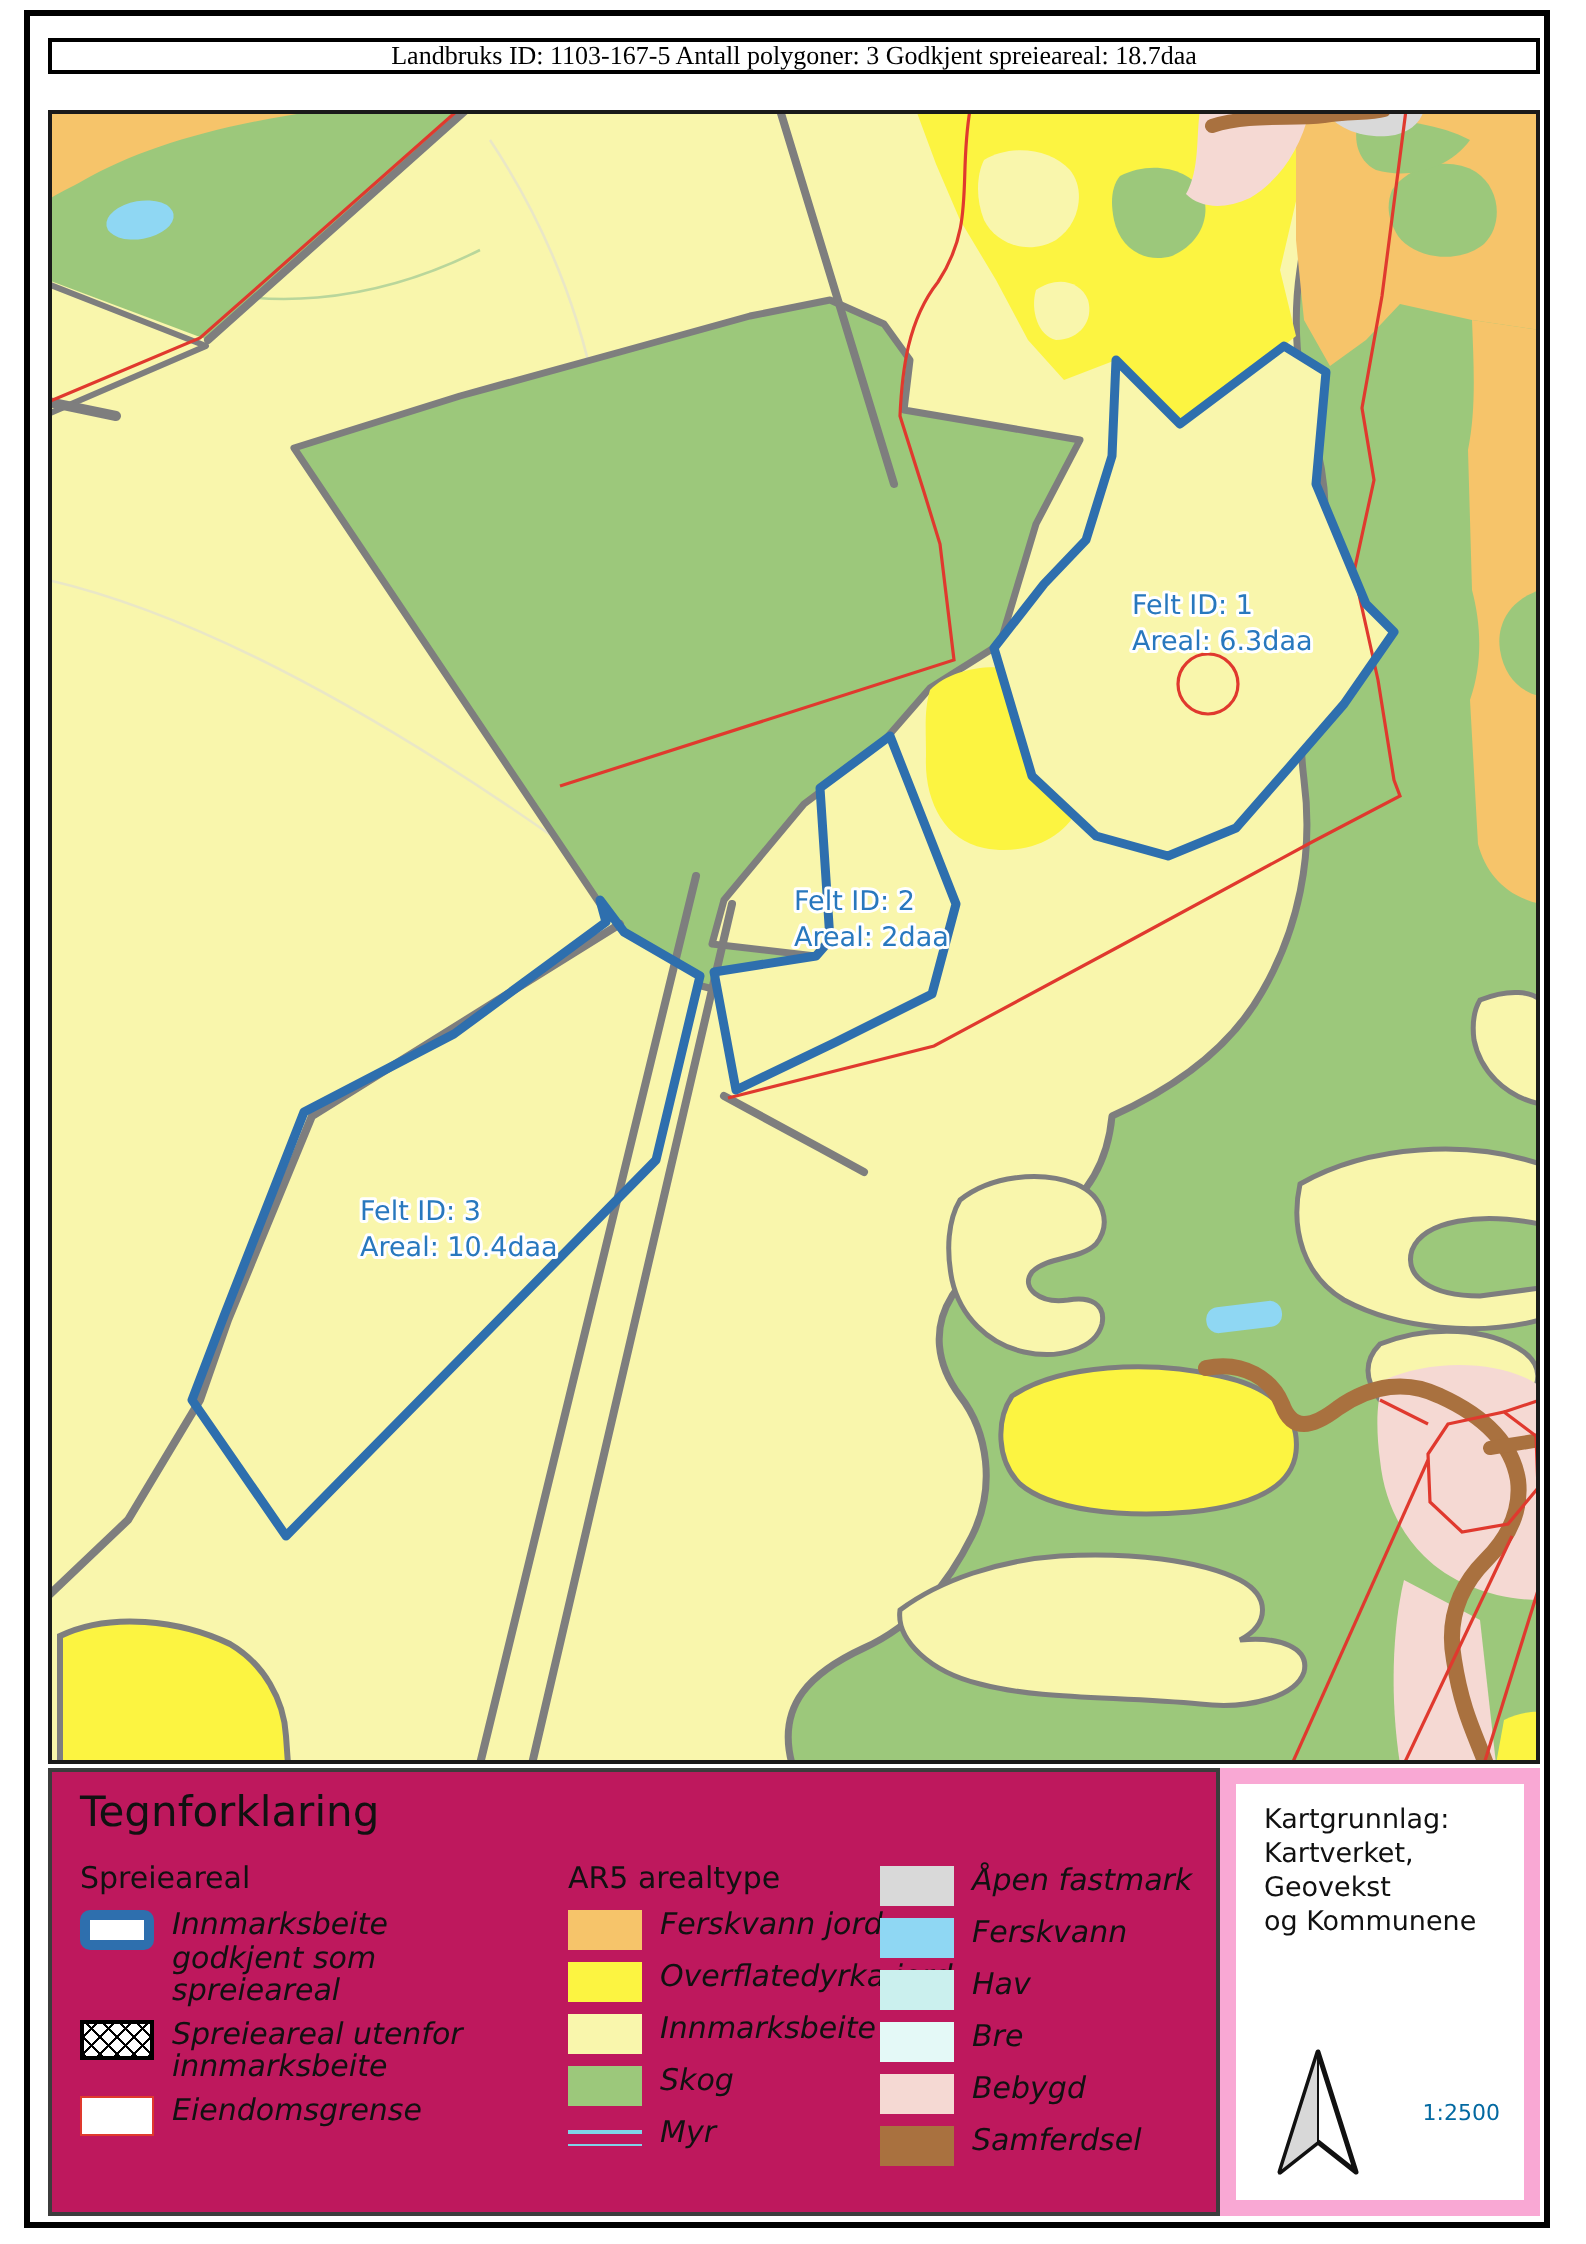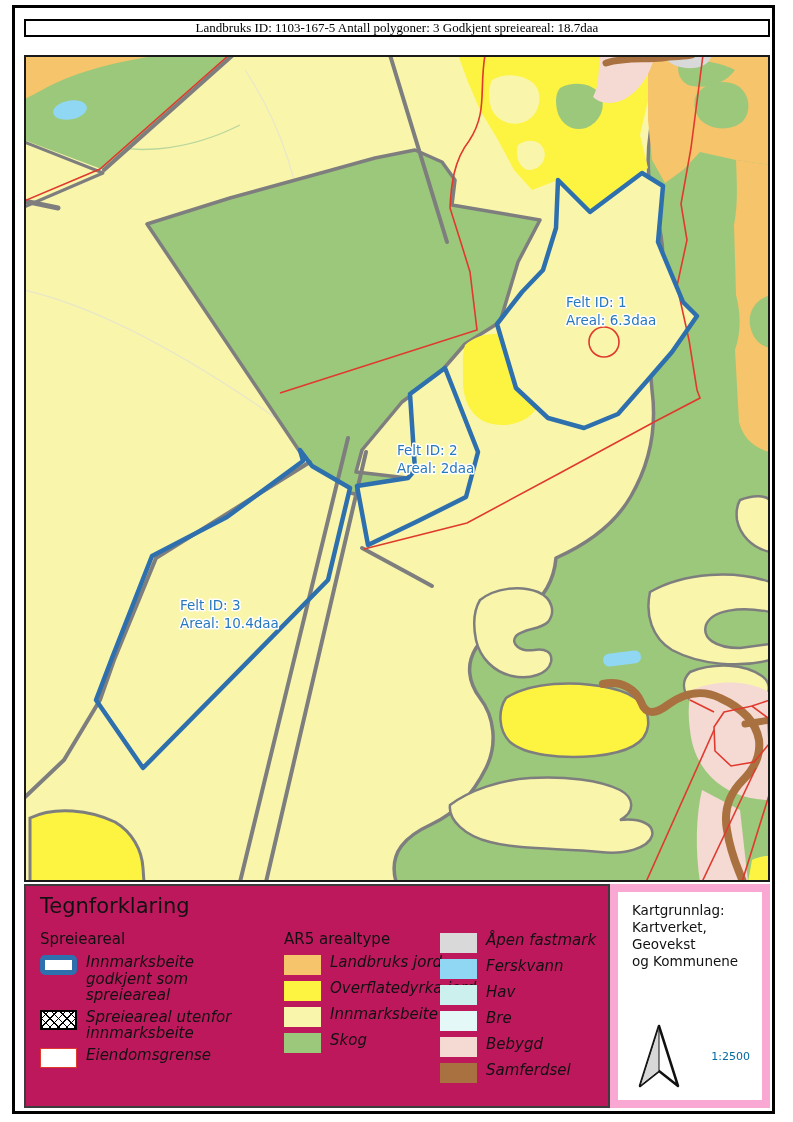--- a/index.html
+++ b/index.html
@@ -195,33 +195,40 @@
       <div class="litem">
         <div class="swatch sw-red-outline"></div>
         <div class="lbl">Eiendomsgrense</div>
       </div>
     </div>
 
     <div class="lcol" id="col-ar5">
       <div class="col-header">AR5 arealtype</div>
       <div class="litem">
         <div class="swatch" style="background: rgb(246, 196, 106);"></div>
-        <div class="lbl">Landbruks jord</div>
+        <div class="lbl">Ferskvann jord</div>
       </div>
       <div class="litem">
         <div class="swatch" style="background: rgb(252, 244, 65);"></div>
         <div class="lbl">Overflatedyrka jord</div>
       </div>
       <div class="litem">
         <div class="swatch" style="background: rgb(249, 246, 172);"></div>
         <div class="lbl">Innmarksbeite</div>
       </div>
       <div class="litem">
         <div class="swatch" style="background: rgb(156, 200, 123);"></div>
         <div class="lbl">Skog</div>
+      </div>
+      <div class="litem">
+        <div class="swatch sw-myr">
+          <div class="myr-line" style="background: rgb(127, 212, 232);"></div>
+          <div class="myr-line" style="background: rgb(127, 212, 232);"></div>
+        </div>
+        <div class="lbl">Myr</div>
       </div>
     </div>
 
     <div class="lcol" id="col-ar5b">
       <div class="litem">
         <div class="swatch" style="background: rgb(217, 217, 217);"></div>
         <div class="lbl">Åpen fastmark</div>
       </div>
       <div class="litem">
         <div class="swatch" style="background: rgb(143, 215, 243);"></div>

